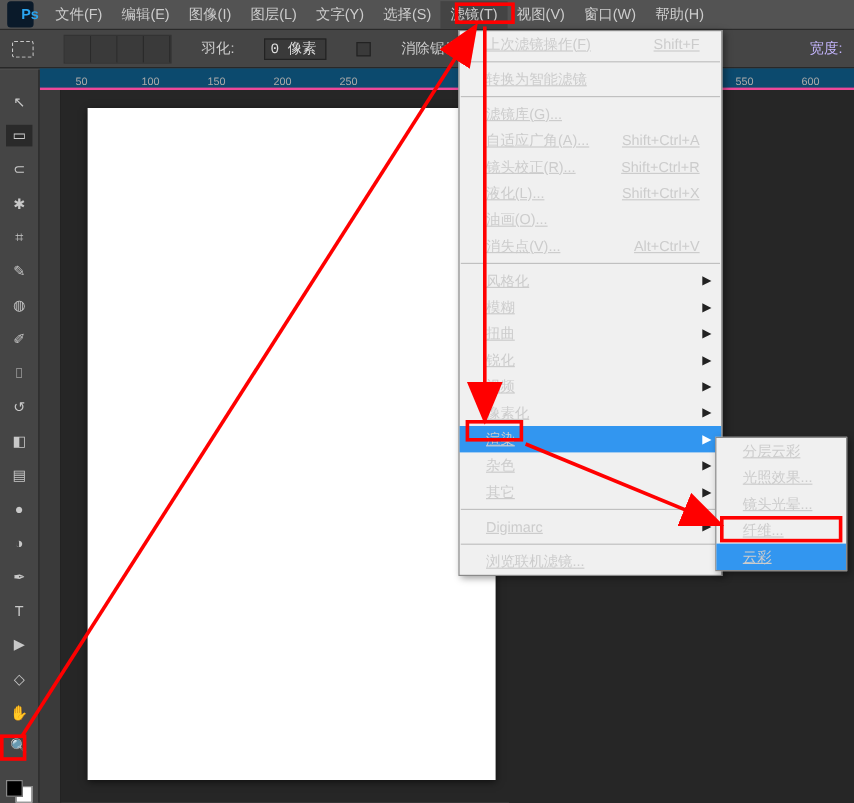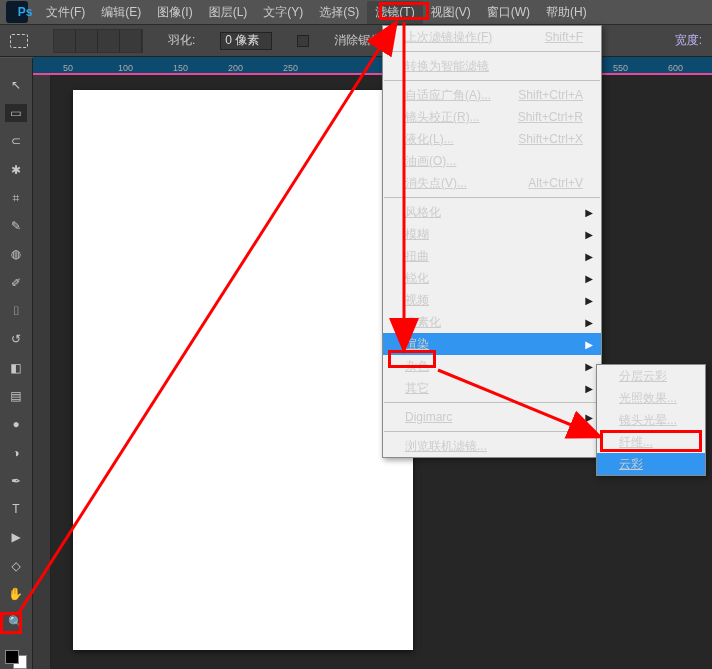--- a/index.html
+++ b/index.html
@@ -10,21 +10,21 @@
 .ps-logo { width:22px; height:22px; background:#0a1a2a; border-radius:3px; display:flex; align-items:center; justify-content:center; margin-right:10px;padding-left:16px; }
 .ps-logo span { color:#2aa5f0; font-weight:bold; font-size:12px; }
 .menubar .mitem { padding:3px 8px; cursor:default; }
 .menubar .mitem.active { background:#444; }
 
 
 .optbar { height:32px; background:#454545; border-bottom:1px solid #222; display:flex; align-items:center; padding:0 10px; gap:25px; }
 .marquee-ic { width:18px; height:14px; border:1px dashed #c8c8c8; border-radius:2px; }
 .modebox { display:flex; border:1px solid #333; }
 .modebox span { width:22px; height:22px; background:#3a3a3a; border-right:1px solid #2a2a2a; }
-.inp { width:52px; height:18px; background:#3a3a3a; border:1px solid #222; padding:0 4px; color:#ddd; }
+.inp { width:52px; height:18px; background:#3a3a3a; border:1px solid #222; padding:0 4px; color:#ddd;font-family:Liberation Mono, monospace; }
 .chk { width:12px; height:12px; background:#3a3a3a; border:1px solid #222; display:inline-block; }
 
 
 .ruler-h { height:18px; background:#0c4a6e; border-bottom:2px solid #ec4899; margin-left:33px; position:relative; overflow:hidden; }
 .ruler-h .tick { position:absolute; top:6px; font-size:9px; color:#aaa; }
 
 
 .toolbox { position:absolute; left:0; top:58px; width:33px; background:#454545; height:611px; display:flex; flex-direction:column; align-items:center; padding-top:18px; gap:11px; border-right:1px solid #222; }
 .tool { width:22px; height:20px; display:flex; align-items:center; justify-content:center; cursor:pointer; color:#c8c8c8; }
 .tool.sel { background:#2a2a2a; }
@@ -135,20 +135,23 @@
   <div class="row">
       <span>上次滤镜操作(F)</span>
       <span>Shift+F</span>
     </div>
   <div class="sep"></div>
   <div class="row">
       <span>转换为智能滤镜</span>
     </div>
   <div class="sep"></div>
   <div class="row">
+      <span>滤镜库(G)...</span>
+    </div>
+  <div class="row">
       <span>自适应广角(A)...</span>
       <span>Shift+Ctrl+A</span>
     </div>
   <div class="row">
       <span>镜头校正(R)...</span>
       <span>Shift+Ctrl+R</span>
     </div>
   <div class="row">
       <span>液化(L)...</span>
       <span>Shift+Ctrl+X</span>

